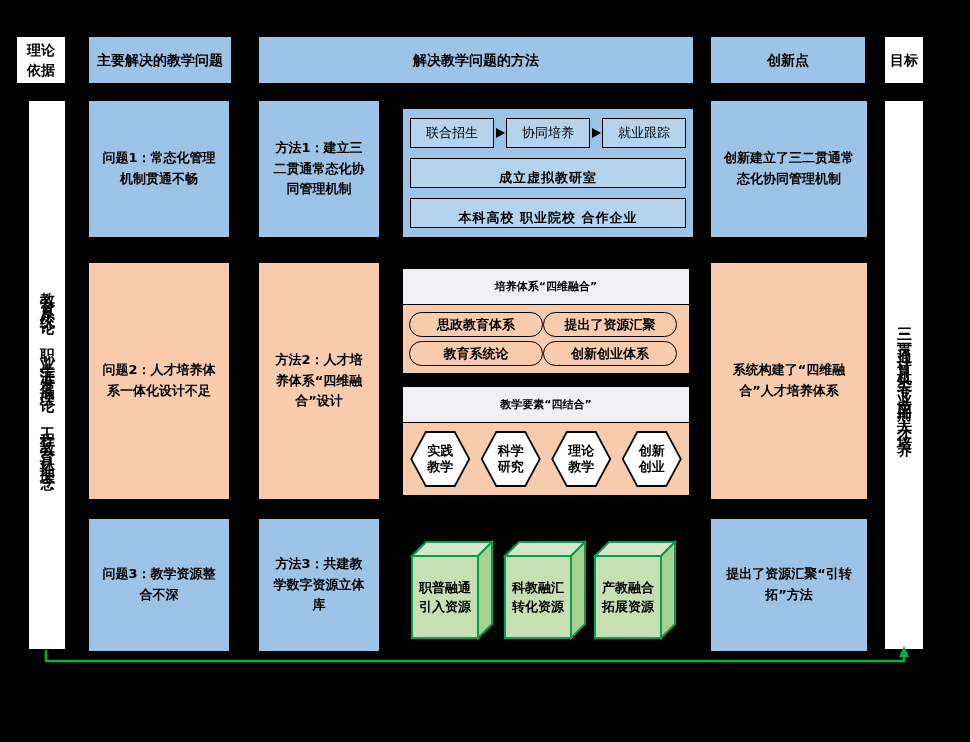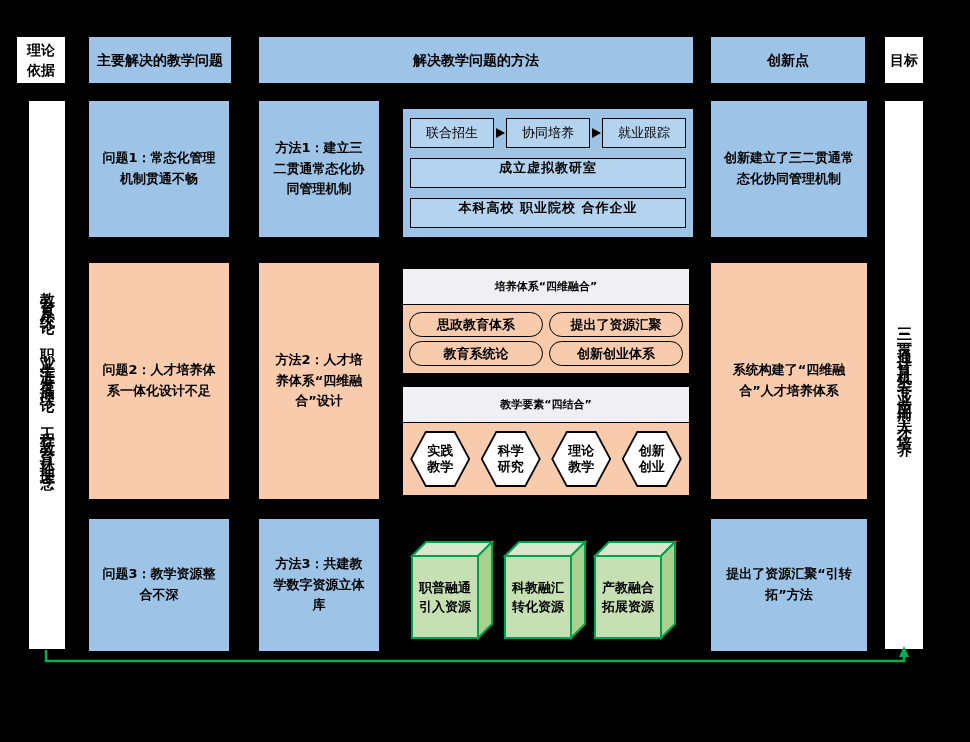--- a/index.html
+++ b/index.html
@@ -37,31 +37,31 @@
     display:flex; align-items:center; justify-content:center;
     font-weight:normal; font-size:13px;
   }
   .harrow { flex:1; height:2px; background:#000; position:relative; margin:0 10px 0 2px; }
   .harrow::after {
     content:""; position:absolute; right:-9px; top:-4px;
     border-left:9px solid #000; border-top:5px solid transparent; border-bottom:5px solid transparent;
   }
   .wide-box {
     height:30px; border:1.5px solid #000;
-    display:flex; align-items:flex-start; justify-content:center;
+    display:flex; align-items:flex-end; justify-content:center;
     font-weight:bold; font-size:13px; letter-spacing:1px;
   }
   
   .panel2 { position:absolute; left:402px; width:288px; border:1px solid #000; display:flex; flex-direction:column; }
   .panel-hdr {
     height:36px; background:#EFEFF4; border-bottom:1px solid #000;
     display:flex; align-items:center; justify-content:center; font-weight:bold; font-size:11px;
   }
   .panel-body { flex:1; background:#F8CBAD; }
-  .pill-grid { display:flex; flex-wrap:wrap; justify-content:space-between; padding:5px 6px; }
+  .pill-grid { display:flex; flex-wrap:wrap; padding:5px 6px; }
   .pill {
     width:134px; height:25px; margin:2px 0; border:1.5px solid #000; border-radius:13px;
     background:#F8CBAD; display:flex; align-items:center; justify-content:center;
     font-weight:bold; font-size:13px;
   }
   .hex-row { display:flex; align-items:center; justify-content:space-around; height:100%; padding:4px 2px; }
   .hex { position:relative; width:60px; height:56px; }
   .hex-outer, .hex-inner { clip-path:polygon(25% 0,75% 0,100% 50%,75% 100%,25% 100%,0 50%); }
   .hex-outer { position:absolute; inset:0; background:#000; }
   .hex-inner {

